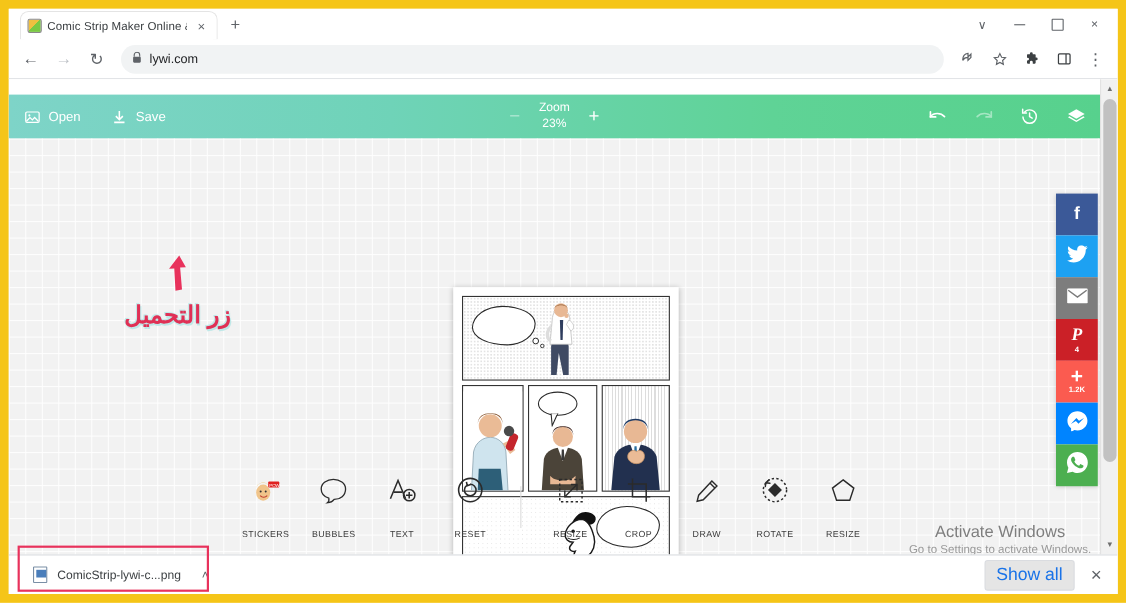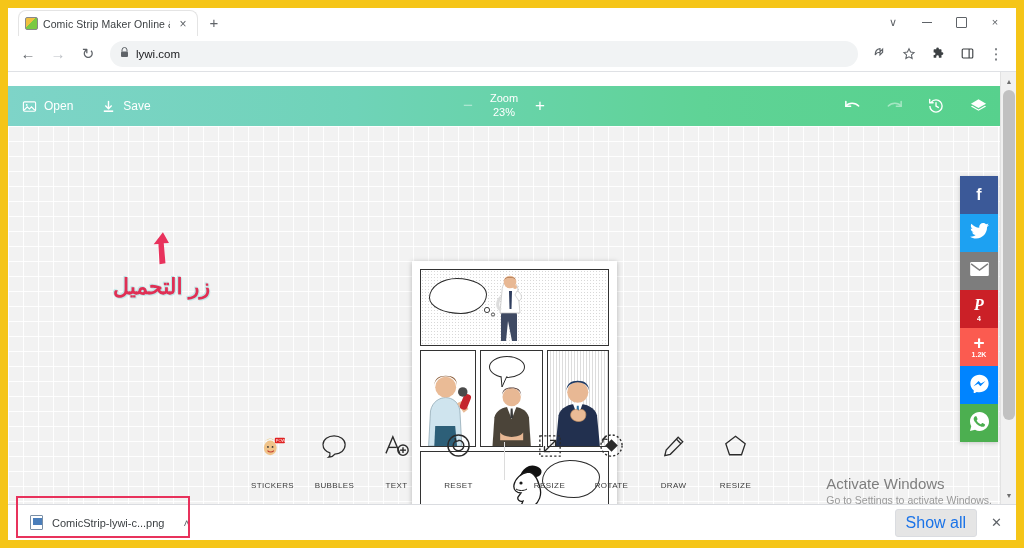--- a/index.html
+++ b/index.html
@@ -190,21 +190,21 @@
     background: #c1c1c1; border-radius: 6px;
   }
   .sarrow {
     position: absolute; left: 0; width: 16px; height: 16px;
     display: flex; align-items: center; justify-content: center;
     font-size: 7px; color: #6e6e6e;
   }
 
   
   #activate {
-    position: absolute; right: 24px; bottom: 34px; text-align: left;
+    position: absolute; right: 24px; bottom: 34px; text-align: center;
     color: #8d8d8d; pointer-events: none;
   }
   #activate .a1 { font-size: 15px; color: #7e7e7e; }
   #activate .a2 { font-size: 10.5px; color: #999; margin-top: 2px; }
 
   
   #shelf {
     position: absolute; left: 0; right: 0; bottom: 0; height: 36px;
     background: #ffffff; border-top: 1px solid #dadce0;
     display: flex; align-items: center;
@@ -494,36 +494,45 @@
               <rect x="2" y="2" width="22" height="22" stroke-dasharray="2.4 2.4"></rect>
               <path d="M7 19 L19 7"></path>
                 <path d="M19 13 V7 H13"></path>
                 <path d="M7 13 V19 H13"></path>
             </svg>
           </span>
           <span class="lbl">RESIZE</span>
         </div>
         <div class="tool">
           <span class="glyph">
+            <svg width="24" height="24" viewBox="0 0 26 26" fill="none" stroke="#2b2b2b" stroke-width="1.5">
+              <path d="M6.5 1 V19 H24"></path>
+                <path d="M2 6.5 H20 V24"></path>
+            </svg>
+          </span>
+          <span class="lbl">CROP</span>
+        </div>
+        <div class="tool">
+          <span class="glyph">
+            <svg width="24" height="24" viewBox="0 0 26 26" fill="none" stroke="#2b2b2b" stroke-width="1.4">
+              <path d="M17.5 3.5 L22.5 8.5 L9 22 L3 23.5 L4.5 17.5 Z"></path>
+              <line x1="15.5" y1="5.5" x2="20.5" y2="10.5"></line>
+            </svg>
+          </span>
+          <span class="lbl">DRAW</span>
+        </div>
+        <div class="tool">
+          <span class="glyph">
             <svg width="25" height="25" viewBox="0 0 26 26" fill="none" stroke="#2b2b2b" stroke-width="1.4">
               <circle cx="13" cy="13" r="11" stroke-dasharray="2.2 2.2"></circle>
               <path d="M13 6.4 L19.6 13 L13 19.6 L6.4 13 Z" fill="#2b2b2b" stroke="none"></path>
               <path d="M4.5 6 L7.5 3.2 M4.5 6 L8.2 6.6 M4.5 6 L3.9 9.6" stroke-linecap="round"></path>
             </svg>
           </span>
           <span class="lbl">ROTATE</span>
-        </div>
-        <div class="tool">
-          <span class="glyph">
-            <svg width="24" height="24" viewBox="0 0 26 26" fill="none" stroke="#2b2b2b" stroke-width="1.4">
-              <path d="M17.5 3.5 L22.5 8.5 L9 22 L3 23.5 L4.5 17.5 Z"></path>
-              <line x1="15.5" y1="5.5" x2="20.5" y2="10.5"></line>
-            </svg>
-          </span>
-          <span class="lbl">DRAW</span>
         </div>
         <div class="tool">
           <span class="glyph">
             <svg width="25" height="24" viewBox="0 0 26 26" fill="none" stroke="#2b2b2b" stroke-width="1.4">
               <path d="M13 2.5 L23.5 10.5 L19.5 22.5 L6.5 22.5 L2.5 10.5 Z"></path>
             </svg>
           </span>
           <span class="lbl">RESIZE</span>
         </div>
       </div>

